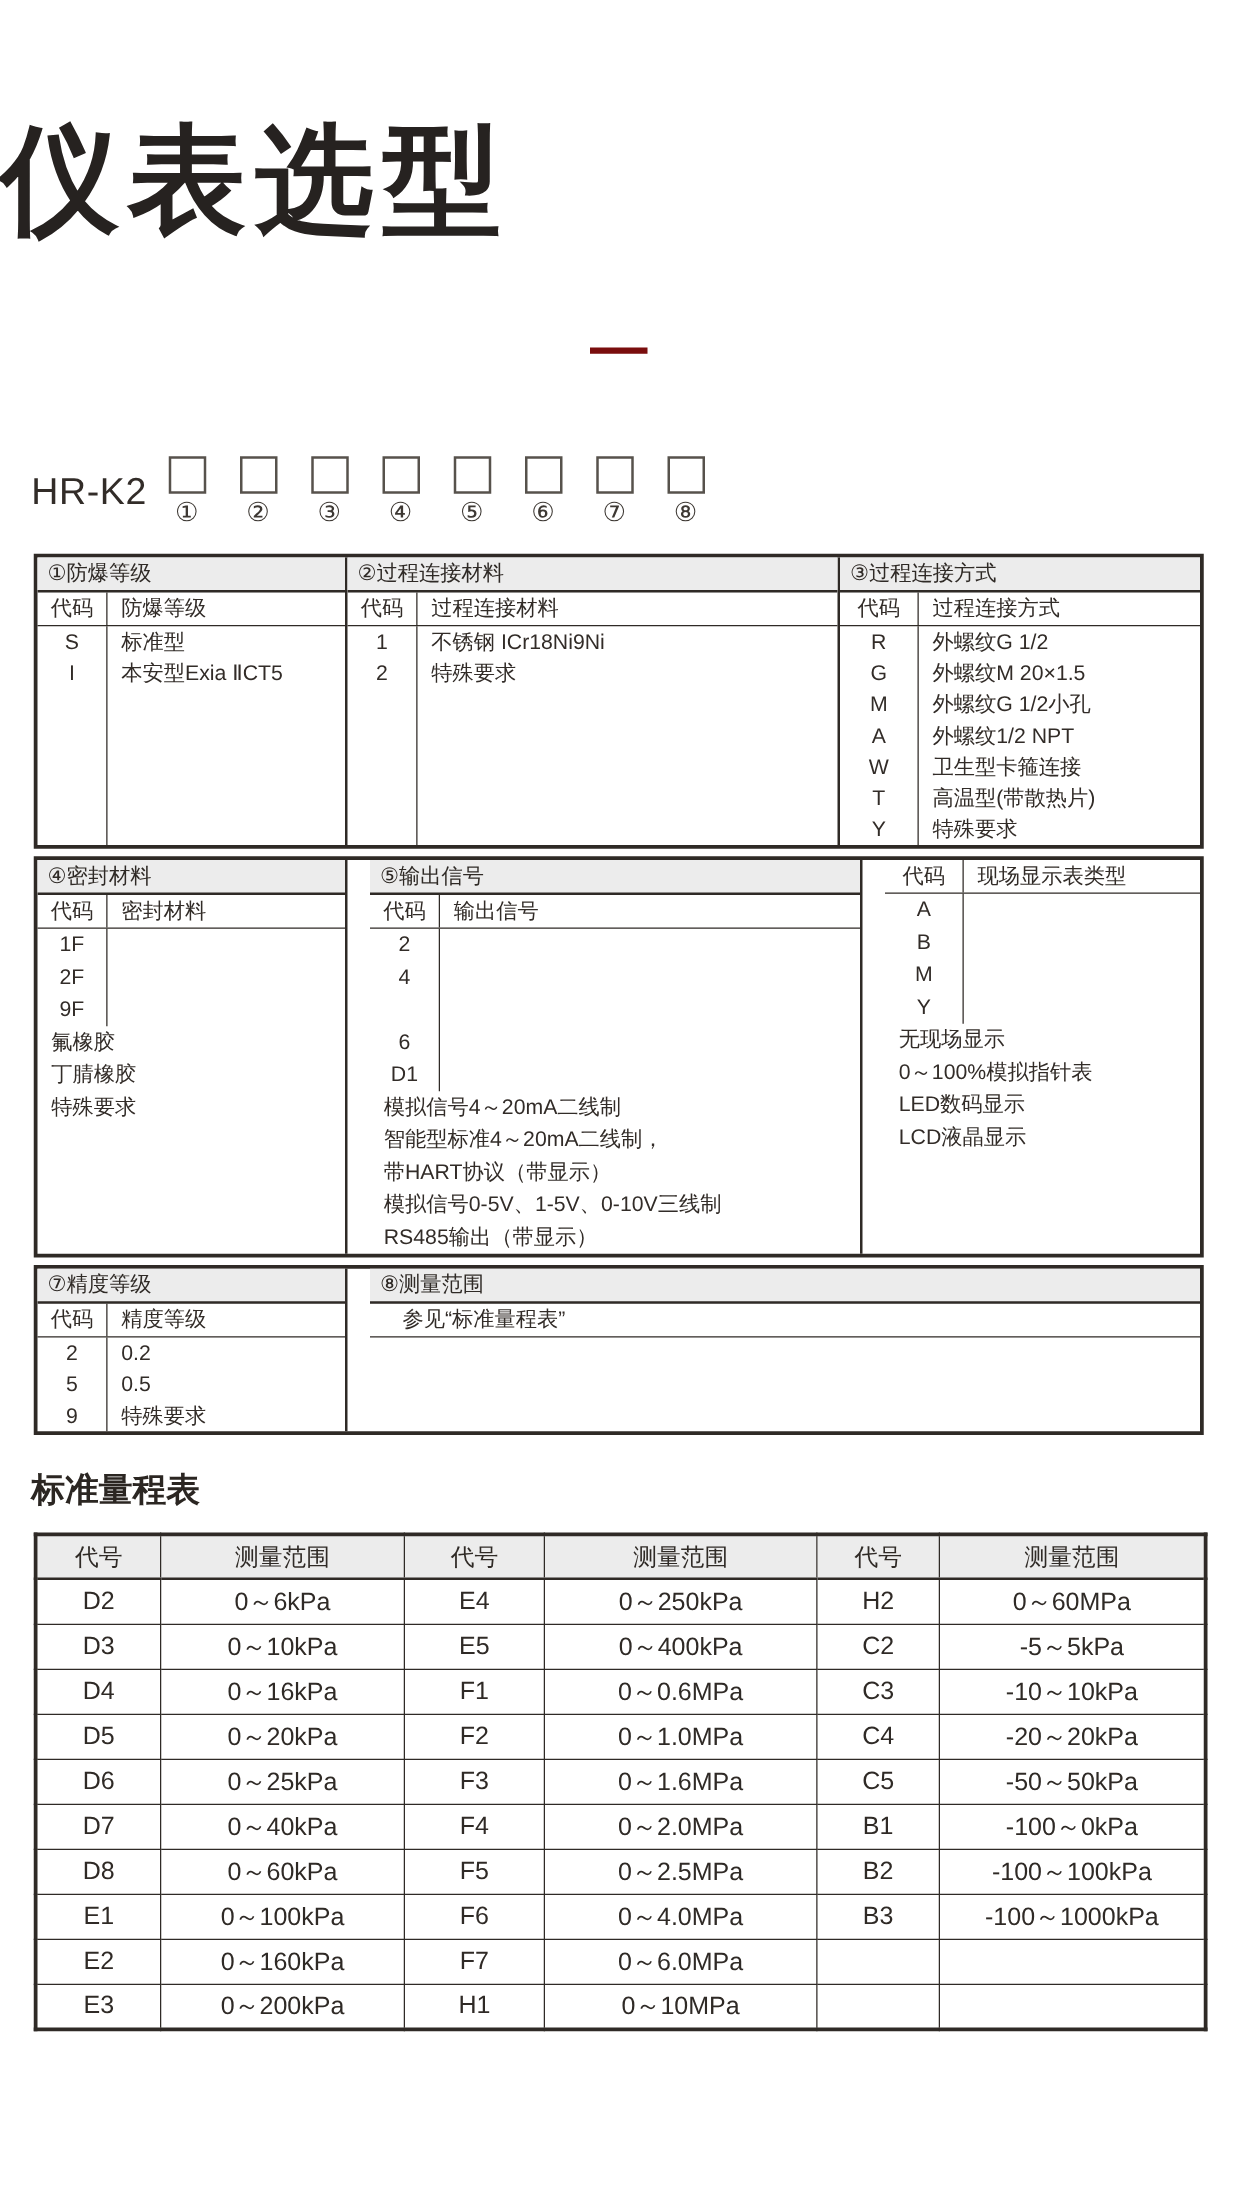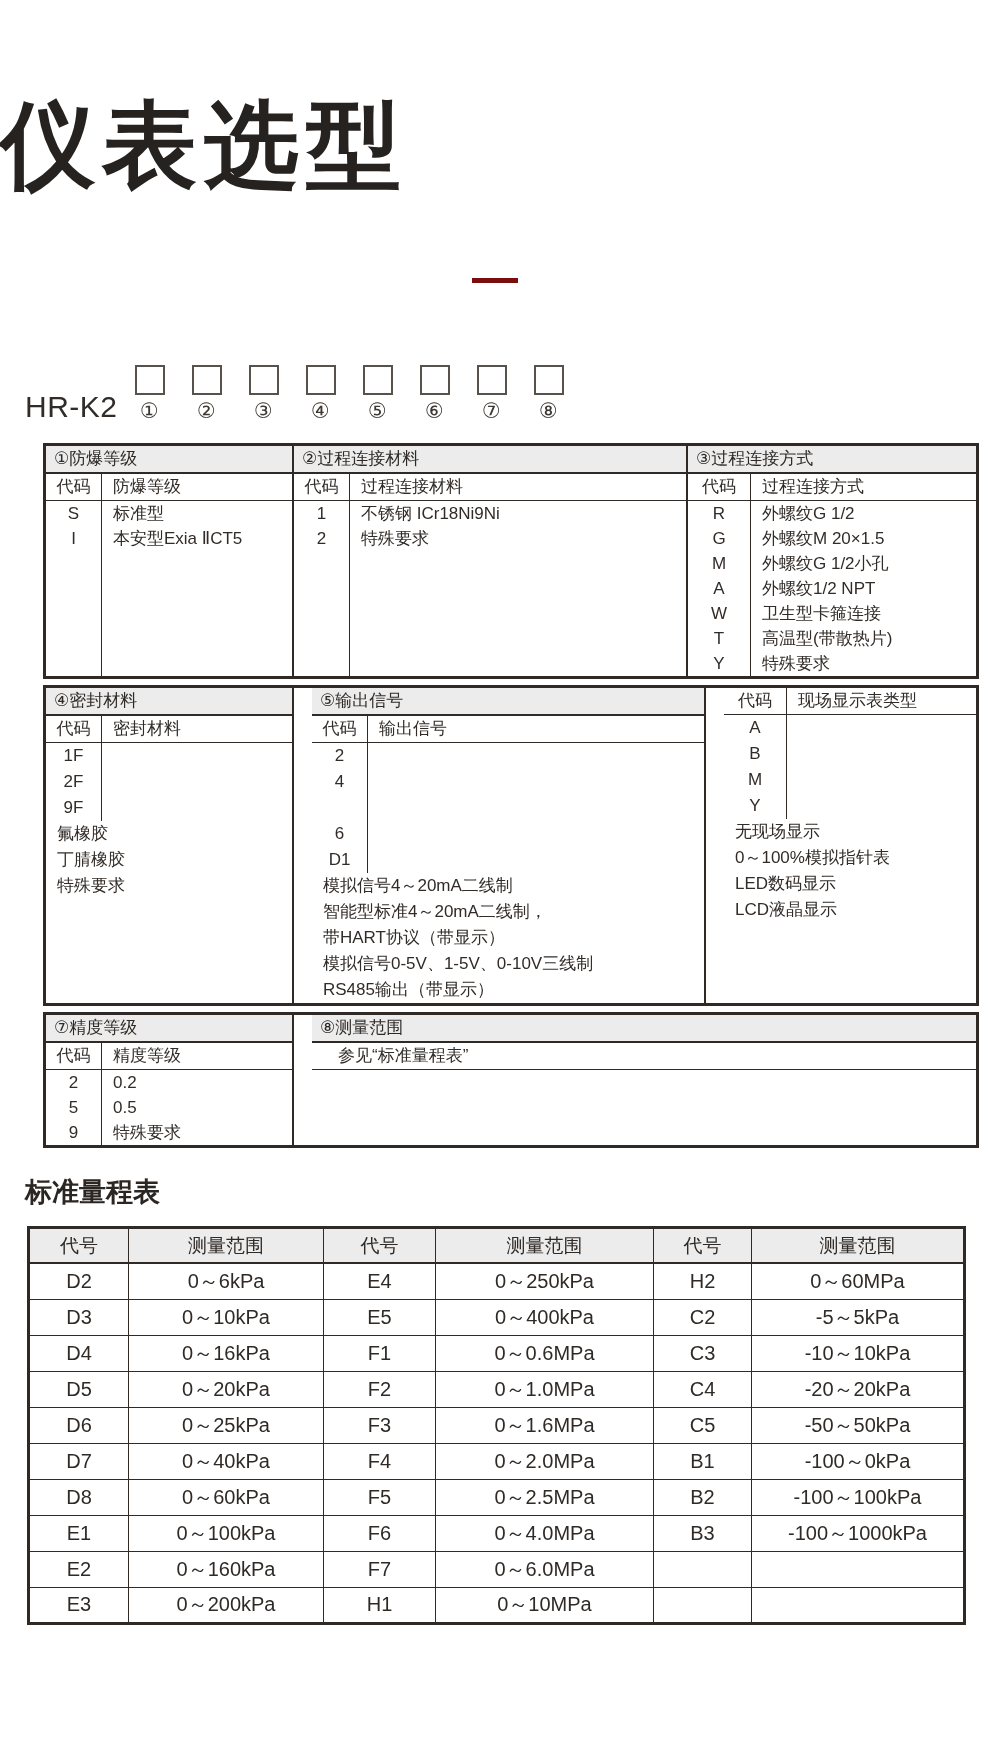--- a/index.html
+++ b/index.html
@@ -8,30 +8,30 @@
     width:990px; height:1753px; margin:0 auto; position:relative; overflow:hidden;
     font-family:"Liberation Sans","DejaVu Sans",sans-serif; color:#322c28;
   }
   .page-title {
     margin-top:96px; font-size:95px; font-weight:900;
     letter-spacing:7px; color:#262220; line-height:1.05;
   }
   .title-underline { width:46px; height:5px; background:#7a0d0d; margin:82px auto 0; }
 
   
-  .model-row { margin:82px 0 0 25px; display:flex; align-items:flex-end; }
+  .model-row { margin:82px 0 0 25px; display:flex; align-items:center; }
   .model-prefix { font-size:30px; font-weight:500; color:#322c28; line-height:33px; letter-spacing:.5px; }
   .slots { display:flex; margin-left:17px; }
   .slot { width:30px; margin-right:27px; display:flex; flex-direction:column; align-items:center; }
   .slot-box { width:30px; height:30px; border:2px solid #57524c; background:#fff; }
   .slot-marker { margin-top:4px; font-size:21px; color:#3d3833; line-height:24px; }
 
   
   .tables { margin:20px 0 0 27px; width:936px; }
-  .group { width:936px; border:3px solid #2f2a26; display:flex;margin-left:16px; }
+  .group { width:936px; border:3px solid #2f2a26; display:flex; }
   .group + .group { margin-top:6px;gap:18px; }
   .sec { display:flex; flex-direction:column; border-right:2px solid #2f2a26; }
   .sec:last-child { border-right:none; }
   .sec-title {
     height:28px; line-height:26px; background:#ececec; border-bottom:2px solid #2f2a26;
     padding-left:8px; font-size:17px; color:#2f2a26;
   }
   .sec-sub { display:flex; height:27px; line-height:25px; border-bottom:1.5px solid #2f2a26; font-size:17px; }
   .sub-code { width:56px; flex:none; border-right:1.5px solid #2f2a26; text-align:center; }
   .sub-desc { flex:1; padding-left:11px; }

